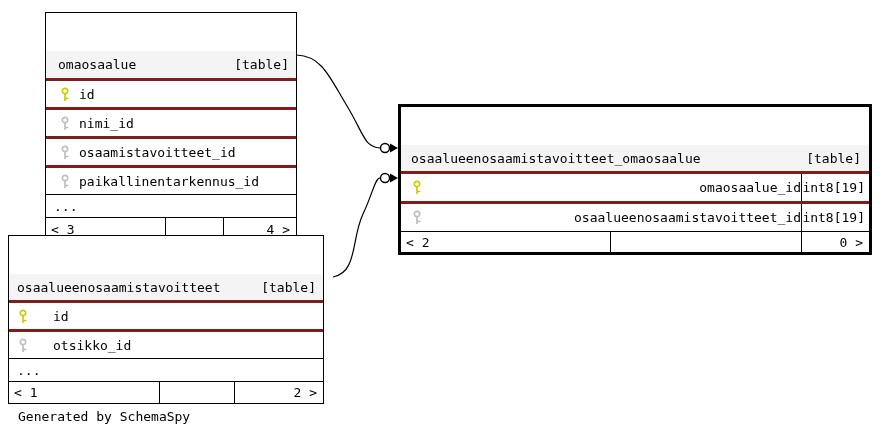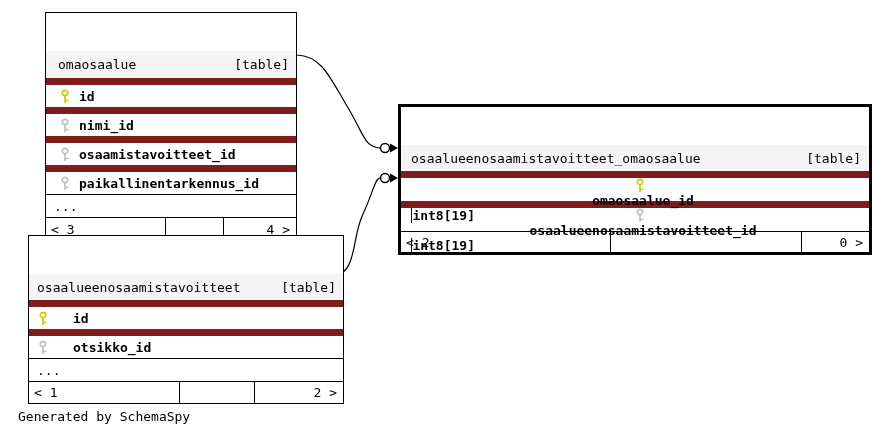--- a/index.html
+++ b/index.html
@@ -27,25 +27,24 @@
 
   .thead {
     background: #f4f4f4;
     display: flex;
     justify-content: space-between;
     align-items: center;
     white-space: nowrap;
     margin-top: 38px;
   }
   .trow {
-    border-top: 7px solid #7f1d1d;
+    border-top: 3px solid #7f1d1d;
     display: flex;
     align-items: center;
     white-space: nowrap;
-    font-weight: bold;
   }
   .row-name { flex: 1 1 auto; }
   .type-cell {
     border-left: 1px solid #000000;
     align-self: stretch;
     display: flex;
     align-items: center;
     justify-content: flex-end;
     padding-right: 4px;
   }
@@ -72,33 +71,33 @@
   #t1 { left: 45px; top: 12px; width: 252px; }
   #t1 .thead { height: 27px; padding: 0 7px 0 12px; }
   #t1 .trow  { height: 29px; padding-left: 13px; }
   #t1 .trow .row-name { margin-left: 8px; }
   #t1 .tdots { height: 23px; }
   #t1 .tfoot { height: 23px; }
   #t1 .fcell.left { width: 119px; }
   #t1 .fcell.mid  { width: 58px; }
 
   
-  #t2 { left: 28px; top: 235px; width: 316px; }
+  #t2 { left: 8px; top: 235px; width: 316px; }
   #t2 .thead { height: 26px; padding: 0 7px 0 8px; }
   #t2 .trow  { height: 29px; padding-left: 8px; }
   #t2 .trow .row-name { margin-left: 24px; }
   #t2 .tdots { height: 23px; }
   #t2 .tfoot { height: 22px; }
   #t2 .fcell.left { width: 150px; }
   #t2 .fcell.mid  { width: 75px; }
 
   
   #t3 { left: 398px; top: 104px; width: 474px; text-align: right; }
   #t3 .thead { height: 26px; padding: 0 8px 0 10px; }
-  #t3 .trow  { height: 30px; padding-left: 10px; flex-direction: column; }
+  #t3 .trow  { height: 30px; padding-left: 10px; }
   #t3 .trow .row-name { margin-left: 6px; }
   #t3 .type-cell { width: 68px; }
   #t3 .tfoot { height: 21px; }
   #t3 .fcell.left { width: 209px; }
   #t3 .fcell.mid  { width: 191px; }
 
   
   #edges {
     position: absolute;
     left: 0; top: 0;

